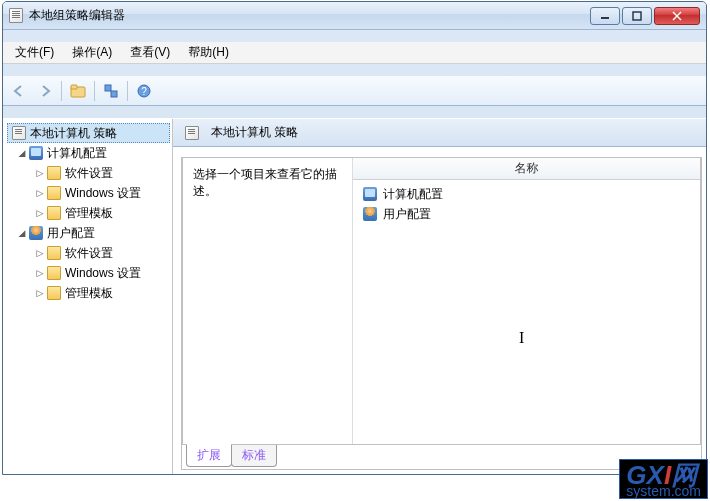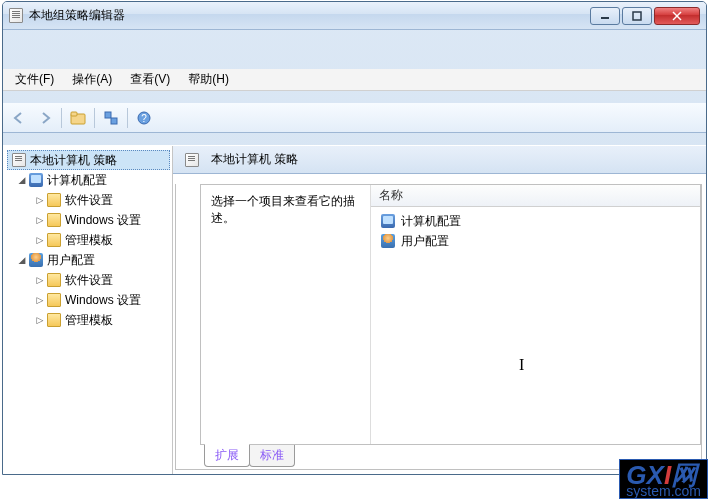--- a/index.html
+++ b/index.html
@@ -54,21 +54,21 @@
   font-size:10px;color:#2a3a4a;
 }
 .win-btn.close{
   width:46px;
   background:linear-gradient(to bottom,#f08080,#d43c3c 45%,#c32e2e 46%,#e25a5a);
   border-color:#8a2a2a;color:#fff;
 }
 
 .menubar{
   height:22px;background:#f4f4f4;border-bottom:1px solid #d0d0d0;
-  display:flex;align-items:center;padding:0 4px;gap:2px;margin-top:27px;
+  display:flex;align-items:center;padding:0 4px;gap:2px;
 }
 .menu-item{padding:2px 8px;color:#000;cursor:default;}
 
 .toolbar{
   height:30px;background:linear-gradient(to bottom,#f7fbff,#e4eef9);
   border-bottom:1px solid #9db6d4;display:flex;align-items:center;padding:0 4px;gap:2px;
 }
 .tbtn{width:24px;height:24px;display:flex;align-items:center;justify-content:center;border:1px solid transparent;border-radius:3px;}
 .tsep{width:1px;height:20px;background:#b8c8da;margin:0 2px;}
 
@@ -89,32 +89,32 @@
 .icon-user{background:radial-gradient(circle at 50% 30%,#ffcf8a 0,#e09a4a 40%,transparent 41%),linear-gradient(to bottom,#5aa0e0,#3a70b0);border-radius:2px;}
 .icon-folder{background:linear-gradient(to bottom,#ffe8a0,#f5c85a);border:1px solid #caa030;border-radius:1px;}
 
 .right-pane{flex:1;display:flex;flex-direction:column;background:#fff;position:relative;}
 .header-band{
   background:linear-gradient(to bottom,#e8f0fa 0,#d5e3f3 100%);
   border-bottom:1px solid #9db6d4;height:28px;
   display:flex;align-items:center;padding:0 12px;gap:8px;
   margin-bottom:10px;
 }
-.content-frame{flex:1;position:relative;margin:0 4px 4px 2px;border:1px solid #c0c0c0;border-top:none;padding-left:24px;}
+.content-frame{flex:1;position:relative;margin:0 4px 4px 8px;border:1px solid #c0c0c0;border-top:none;}
 .content-tabbar-wrap{position:relative;height:100%;}
 .content-body{position:absolute;top:0;left:0;right:0;bottom:24px;border:1px solid #c0c0c0;background:#fff;}
 .desc-col{
   position:absolute;left:0;top:0;bottom:0;width:170px;border-right:1px solid #ddd;
   padding:8px 10px;color:#000;
 }
 .list-col{position:absolute;left:170px;right:0;top:0;bottom:0;}
 .list-header{
   height:22px;border-bottom:1px solid #d0d0d0;
   background:linear-gradient(to bottom,#fdfdfd,#eef2f7);
-  display:flex;align-items:center;padding:0 8px;color:#333;
+  display:flex;align-items:center;padding:0 8px;color:#333;justify-content:center;
 }
 .list-items{padding:4px 6px;}
 .list-row{display:flex;align-items:center;height:20px;padding:0 4px;white-space:nowrap;}
 .list-row .tree-icon{margin-right:6px;}
 
 .tabs-area{
   position:absolute;left:0;right:0;bottom:0;height:24px;
   display:flex;align-items:flex-start;padding:0 4px;
   background:#fff;
 }

